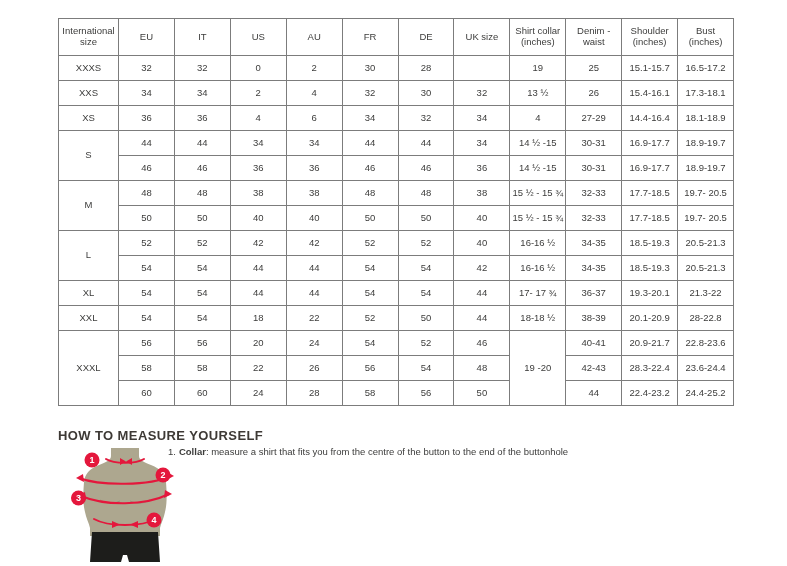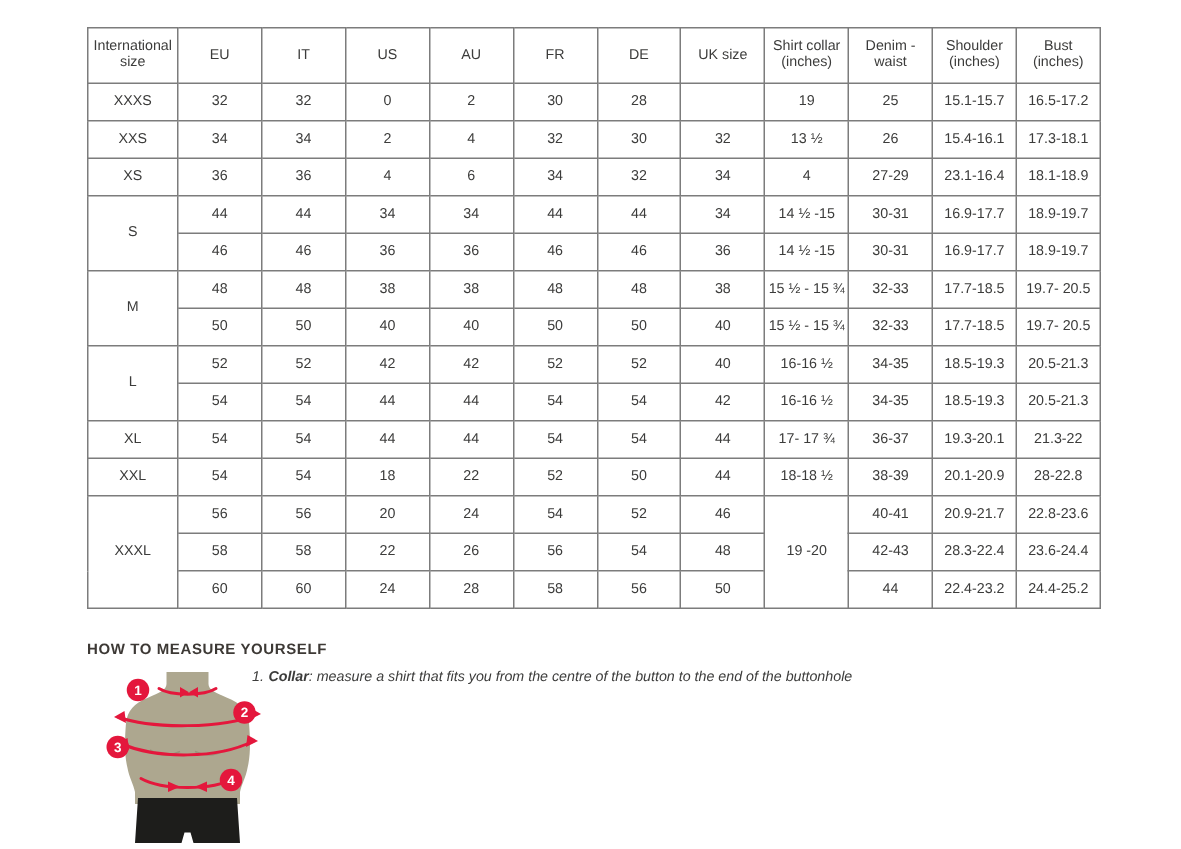--- a/index.html
+++ b/index.html
@@ -15,26 +15,26 @@
   }
   .size-table th,.size-table td{
     border:1px solid #7c7c7c;text-align:center;vertical-align:middle;
     padding:0 2px;font-weight:normal;line-height:1.15;
   }
   .size-table thead tr{height:37px;}
   .size-table tbody tr{height:25px;}
   .size-table th:first-child{width:55px;}
   .measure-heading{
     position:absolute;left:58px;top:428px;
-    font-size:10px;font-weight:bold;letter-spacing:.4px;color:#3d3935;
+    font-size:13px;font-weight:bold;letter-spacing:.4px;color:#3d3935;
   }
   .steps{
     position:absolute;left:168px;top:441px;font-size:9.5px;color:#3c3c3b;
   }
-  .step{height:22px;line-height:22px;white-space:nowrap;font-style:italic;}
+  .step{height:22px;line-height:22px;white-space:nowrap;}
   .step .num{margin-right:3px;}
   .step .b{font-weight:bold;}
   .mannequin{position:absolute;left:70px;top:448px;}
 </style>
 </head>
 <body>
 
 <table class="size-table">
   <thead>
     <tr id="header-row">
@@ -85,21 +85,21 @@
         <td>XS</td>
         <td>36</td>
         <td>36</td>
         <td>4</td>
         <td>6</td>
         <td>34</td>
         <td>32</td>
         <td>34</td>
         <td>4</td>
         <td>27-29</td>
-        <td>23.1-16.4</td>
+        <td>14.4-16.4</td>
         <td>18.1-18.9</td>
       </tr>
       <tr>
         <td rowspan="2">S</td>
         <td>44</td>
         <td>44</td>
         <td>34</td>
         <td>34</td>
         <td>44</td>
         <td>44</td>

